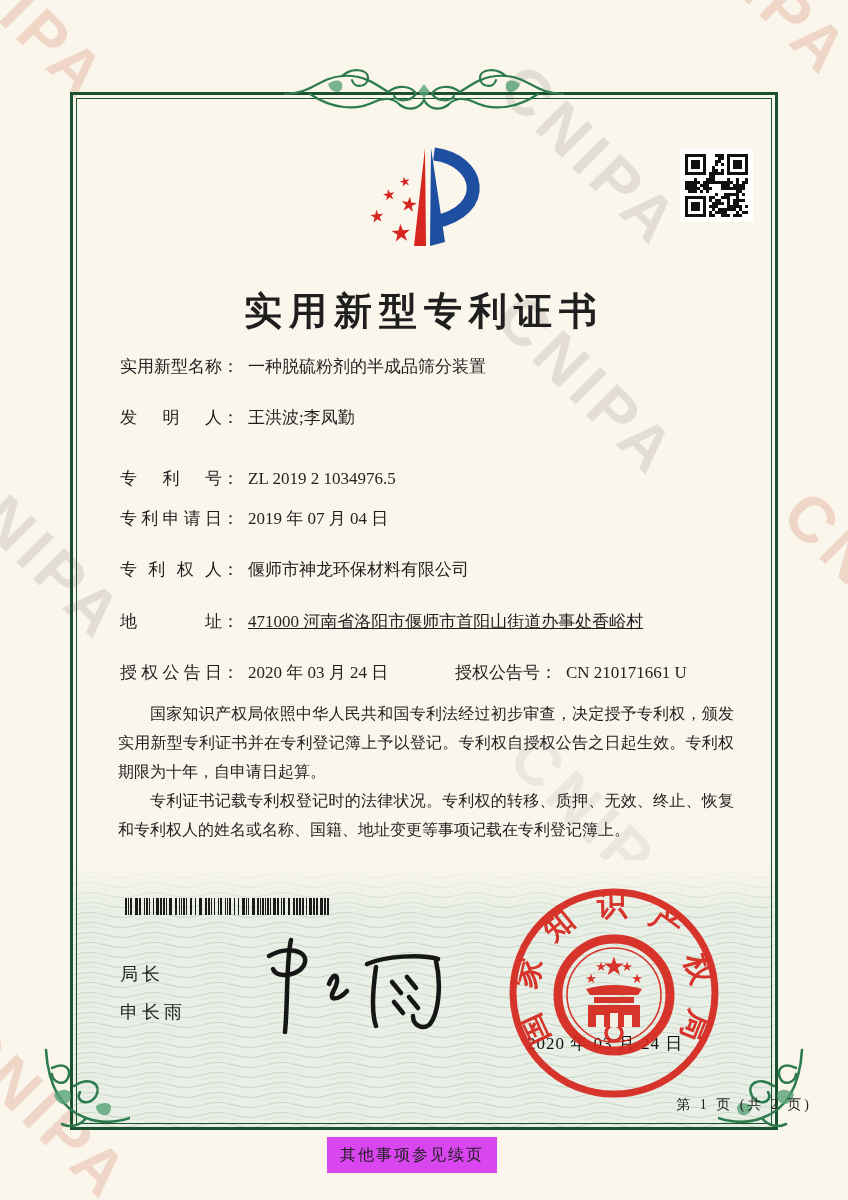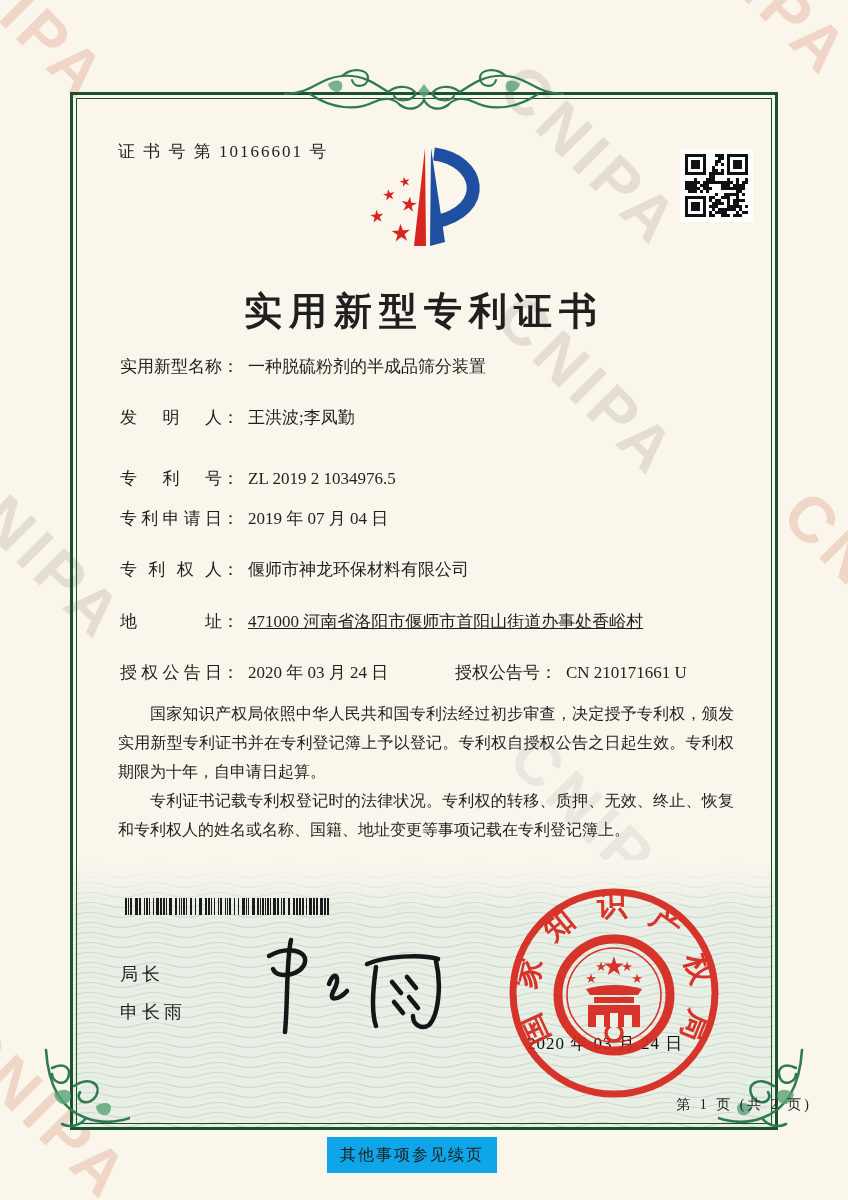--- a/index.html
+++ b/index.html
@@ -42,21 +42,21 @@
   .bodytext p{margin:0;text-indent:2em;}
   
   .barcode{position:absolute;left:125px;top:898px;width:206px;height:17px;z-index:6;}
   .sig-title{position:absolute;left:120px;top:962px;font-size:18px;letter-spacing:4px;z-index:6;}
   .sig-name{position:absolute;left:120px;top:1000px;font-size:18px;letter-spacing:4px;z-index:6;}
   .signature{position:absolute;left:235px;top:928px;width:220px;height:112px;z-index:6;}
   .seal-date{position:absolute;left:527px;top:1032px;font-size:17px;letter-spacing:1px;color:#111;z-index:6;}
   .seal{position:absolute;left:504px;top:883px;width:220px;height:220px;z-index:7;opacity:0.93;}
   .page-no{position:absolute;left:0;top:1096px;width:812px;text-align:right;font-size:14px;
            letter-spacing:3px;z-index:6;}
-  .cont-note{position:absolute;left:327px;top:1137px;width:170px;height:36px;background:#0ea5e9;
+  .cont-note{position:absolute;left:327px;top:1137px;width:170px;height:36px;background:#d946ef;
              text-align:center;line-height:36px;font-size:16px;letter-spacing:2px;z-index:6;
              box-shadow:0 0 2px rgba(0,0,0,0.04);}
 </style>
 </head>
 <body>
 
 <div class="page">
 
   <div class="wm pink" style="left:-95px;top:-28px;">CNIPA</div>
   <div class="wm pink" style="left:648px;top:-52px;">CNIPA</div>
@@ -123,21 +123,20 @@
       <path d="M36,40 C52,30 64,38 58,50 C52,61 36,56 42,46"></path>
       <path d="M14,22 C26,16 34,22 30,32 C26,41 14,36 14,28"></path>
       <path d="M48,72 C42,80 32,82 24,78"></path>
     </g>
     <g fill="#57a377" opacity="0.8">
       <path d="M16,48 C26,40 36,44 32,54 C28,62 18,58 16,48 Z"></path>
       <path d="M58,60 C68,54 76,58 72,66 C68,73 58,68 58,60 Z"></path>
     </g>
   </svg>
 
-  <div class="cert-no">证 书 号 第 10166601 号</div>
 
   <svg class="logo" viewBox="0 0 155 116">
     <polygon points="80,10 69,108 81,108" fill="#d7261f"></polygon>
     <polygon points="86,10 85,108 100,104" fill="#1f4fa0"></polygon>
     <path d="M89,16 C136,22 146,72 90,84" stroke="#1f4fa0" stroke-width="13" fill="none"></path>
     <g fill="#d7261f" font-family="'DejaVu Sans',sans-serif" text-anchor="middle">
       <text x="60" y="48" font-size="13" transform="rotate(-14 60 44)">★</text>
       <text x="44" y="62" font-size="15" transform="rotate(-10 44 57)">★</text>
       <text x="32" y="84" font-size="17" transform="rotate(-6 32 78)">★</text>
       <text x="64" y="73" font-size="20" transform="rotate(8 64 66)">★</text>

